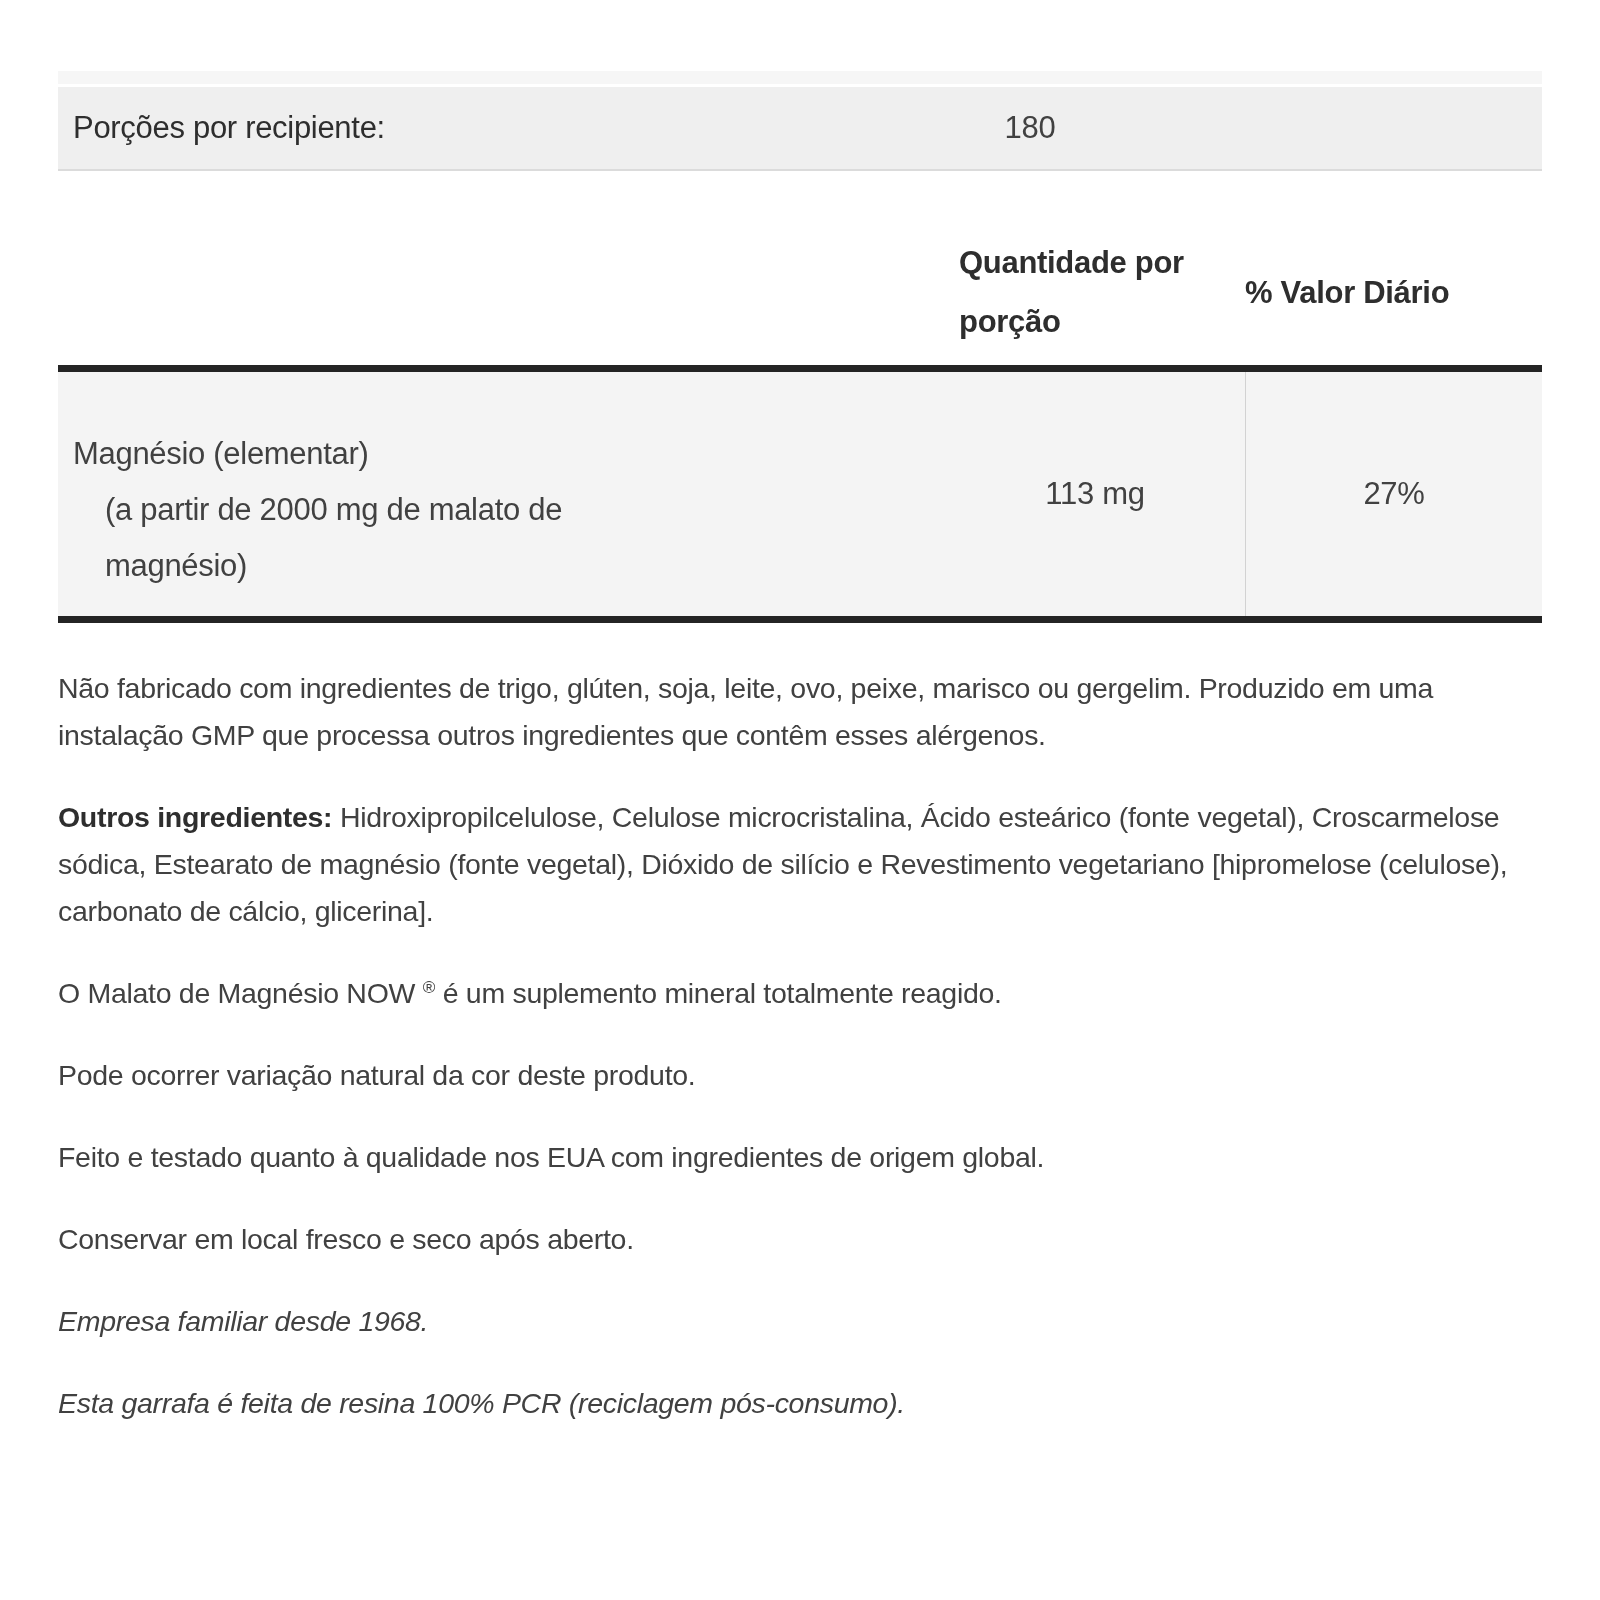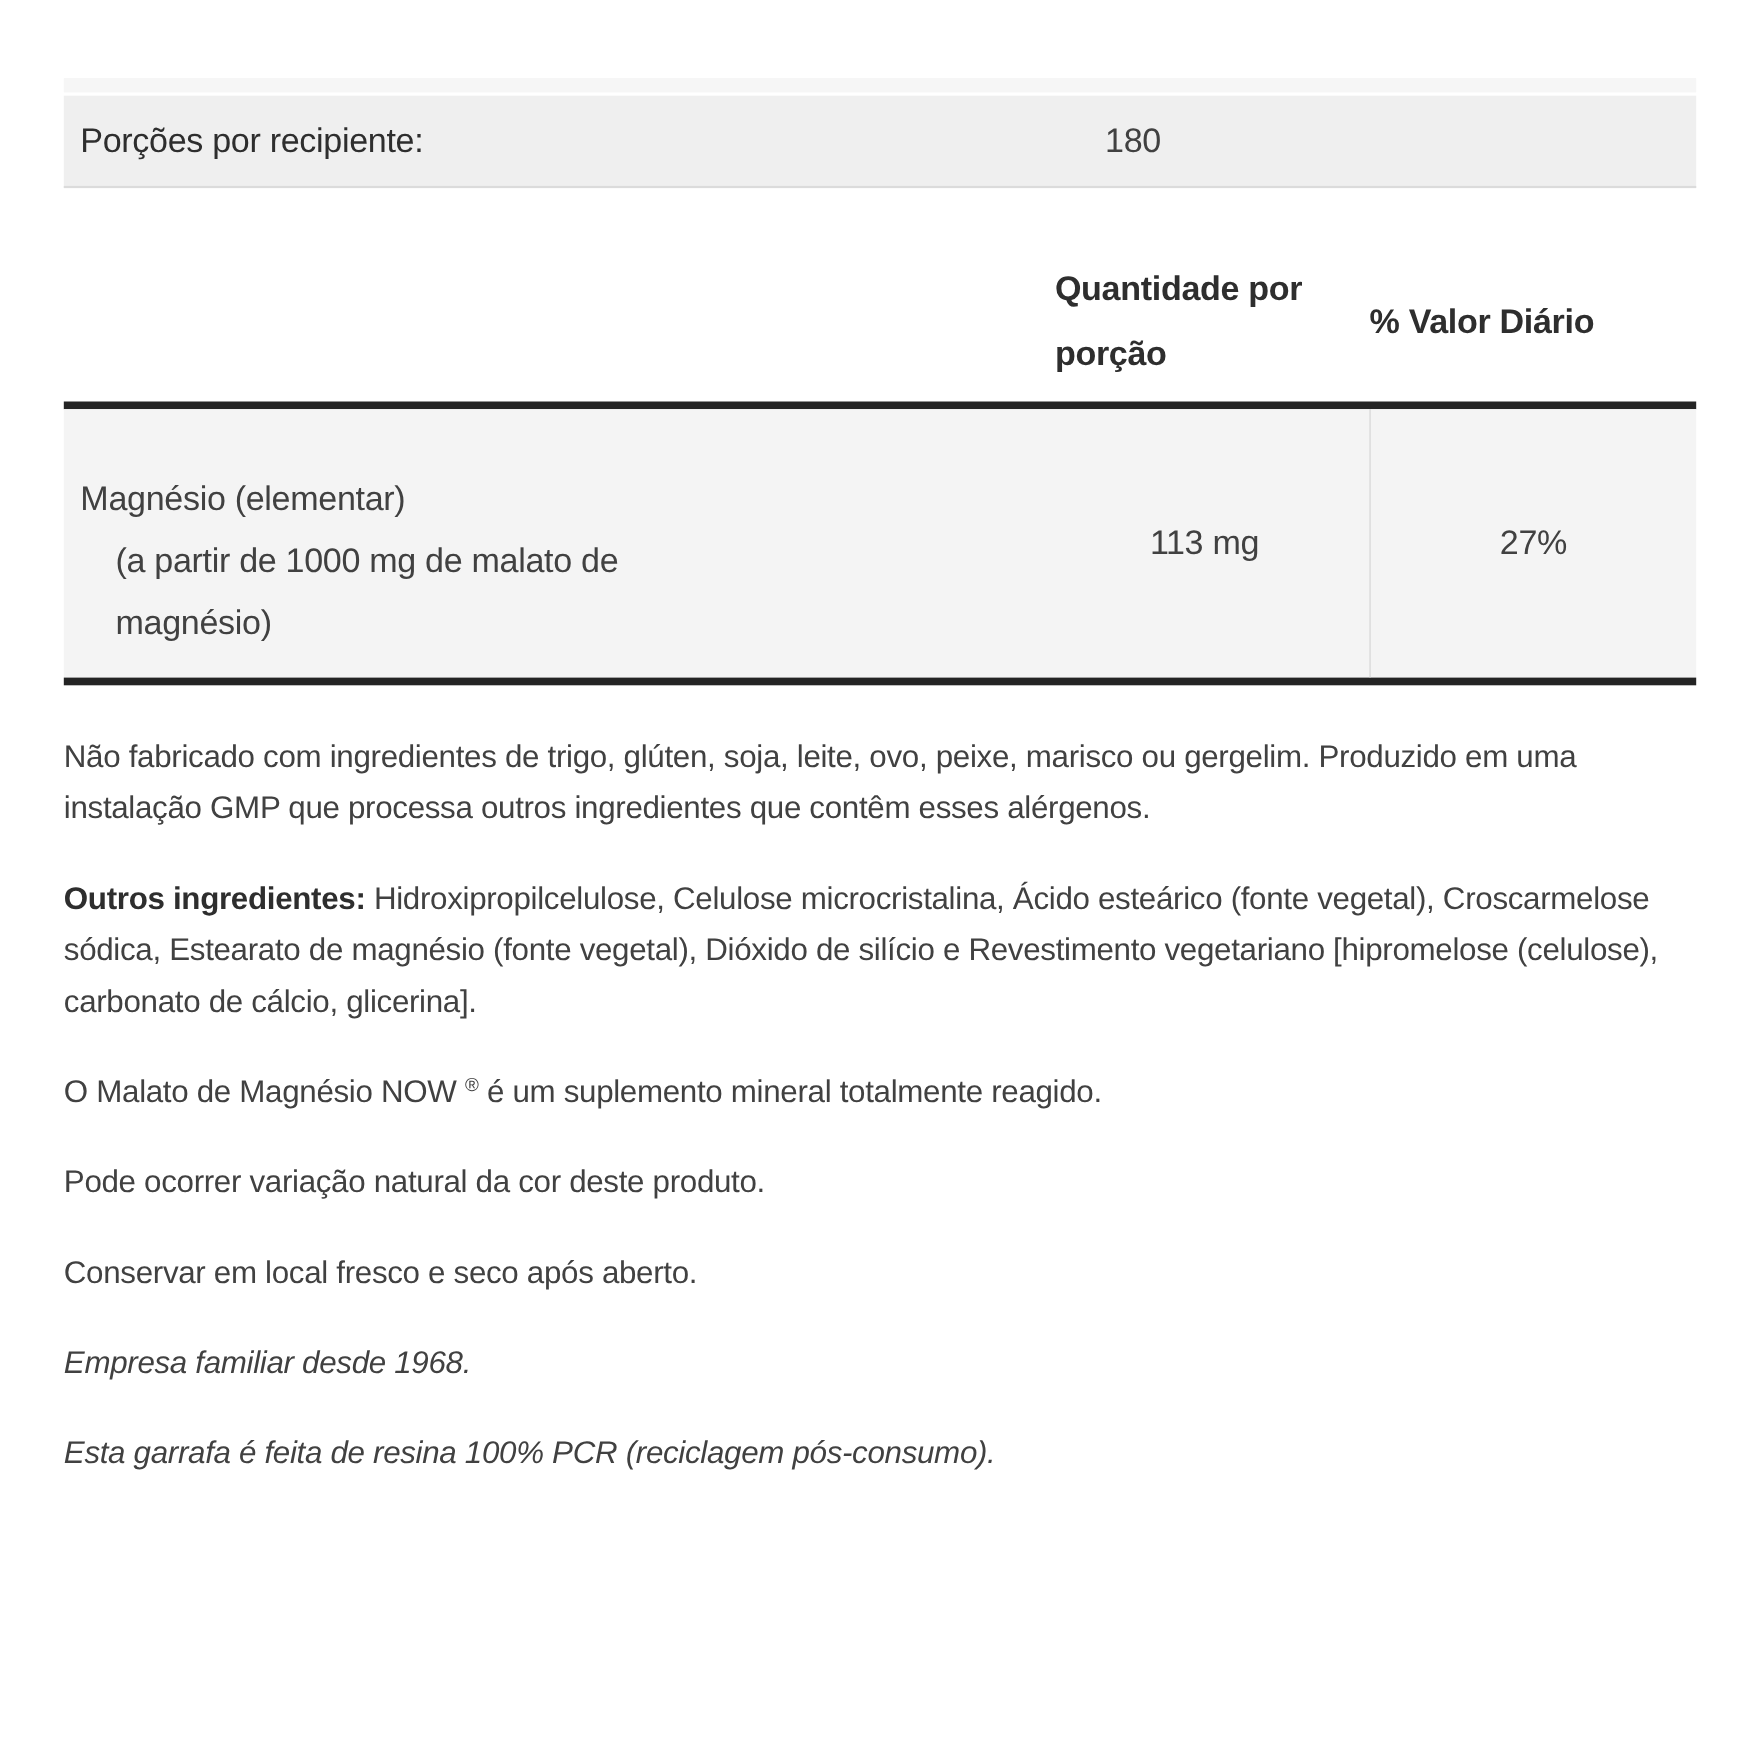--- a/index.html
+++ b/index.html
@@ -90,39 +90,40 @@
     <div class="col-name"></div>
     <div class="col-amount">Quantidade por porção</div>
     <div class="col-dv">% Valor Diário</div>
   </div>
 
   <div class="rule"></div>
 
   <div class="nutri-row">
     <div class="col-name">
       <div>Magnésio (elementar)</div>
-      <div class="name-detail">(a partir de 1000 mg de malato de magnésio)</div>
+      <div class="name-detail">(a partir de 2000 mg de malato de magnésio)</div>
     </div>
     <div class="col-amount">113 mg</div>
     <div class="col-dv">27%</div>
   </div>
 
   <div class="rule"></div>
 
   <div class="copy">
 
     <p>Não fabricado com ingredientes de trigo, glúten, soja, leite, ovo, peixe, marisco ou gergelim. Produzido em uma instalação GMP que processa outros ingredientes que contêm esses alérgenos.</p>
 
     <p><span class="b">Outros ingredientes:</span> <span>Hidroxipropilcelulose, Celulose microcristalina, Ácido esteárico (fonte vegetal), Croscarmelose sódica, Estearato de magnésio (fonte vegetal), Dióxido de silício e Revestimento vegetariano [hipromelose (celulose), carbonato de cálcio, glicerina].</span></p>
 
 
     <p><span>O Malato de Magnésio NOW</span> <sup>®</sup> <span>é um suplemento mineral totalmente reagido.</span></p>
 
     <p>Pode ocorrer variação natural da cor deste produto.</p>
 
+    <p>Feito e testado quanto à qualidade nos EUA com ingredientes de origem global.</p>
 
     <p>Conservar em local fresco e seco após aberto.</p>
 
     <p class="italic">Empresa familiar desde 1968.</p>
 
     <p class="italic">Esta garrafa é feita de resina 100% PCR (reciclagem pós-consumo).</p>
 
   </div>
 </div>
 

